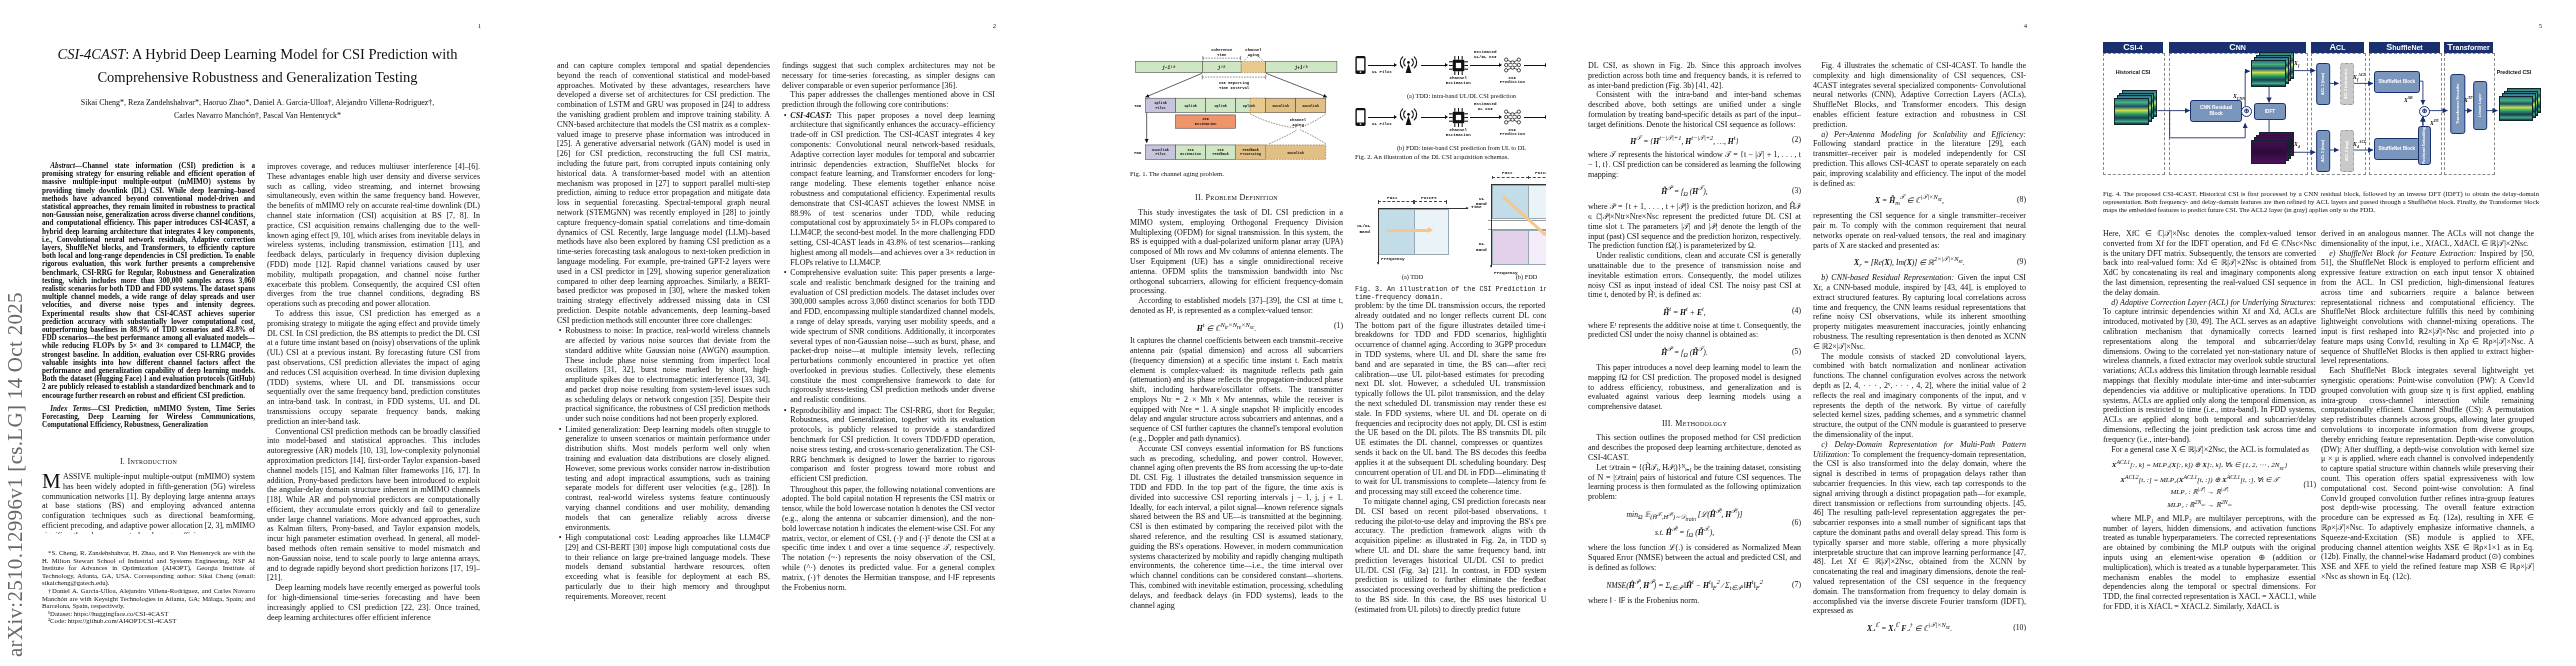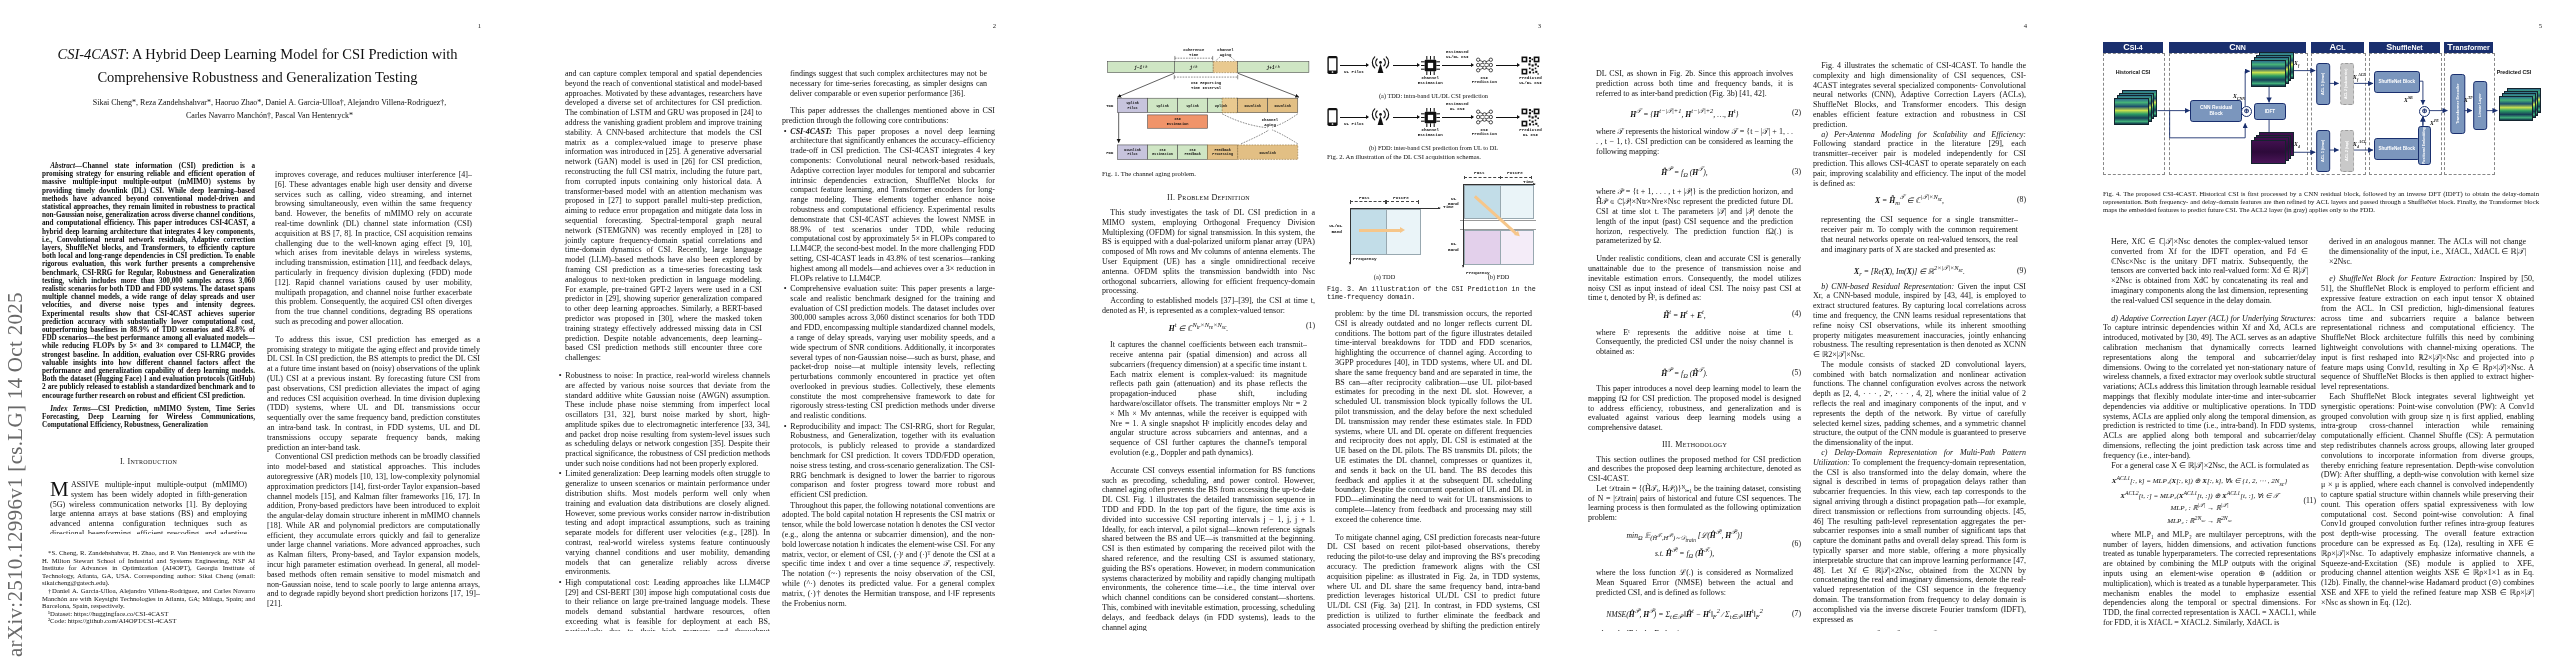--- a/index.html
+++ b/index.html
@@ -1,39 +1,39 @@
 <!DOCTYPE html>
 <html style="font-size:9px"><head>
 <meta charset="utf-8">
 <style>
   html,body{margin:0;padding:0}
   body{width:2576px;height:667px;position:relative;background:#fff;font-family:"Liberation Serif",serif;color:#101010;overflow:hidden}
   .page{position:absolute;top:0;width:515px;height:667px;background:#ffffff;overflow:hidden}
-  #pg1{left:0}#pg2{left:515px}#pg3{left:1060px}#pg4{left:1546px}#pg5{left:2061px}
+  #pg1{left:0}#pg2{left:515px}#pg3{left:1088px}#pg4{left:1546px}#pg5{left:2061px}
   .pgno{position:absolute;top:22px;right:34px;font-size:6.7px;color:#222}
   .col{position:absolute;width:213px;font-size:8px;line-height:9.8px;text-align:justify;overflow:hidden}
   .par{margin:0;text-indent:8.3px}
-  .noind{margin:8px;text-indent:0}
+  .noind{margin:0;text-indent:0}
   .sechead{text-align:center;font-variant:small-caps;letter-spacing:0.3px;font-size:8px;margin:0 0 5px 0}
   .abstract{font-weight:bold;font-size:7.2px;line-height:8.2px}
   .abstract .lead{font-style:italic}
   .idx{margin-top:5px}
   .dropcap{float:left;font-size:21px;line-height:16.7px;padding:1.1px 2.2px 0 0}
   .fns{position:absolute;left:42px;top:549px;width:213px;font-size:6.7px;line-height:7.6px;text-align:justify}
   .fns p{margin:0;text-indent:6.1px}
   .bullet{position:relative;padding-left:8.3px;margin:0.6px 0}
   .bullet .bdot{position:absolute;left:1.7px}
   .blead{font-weight:normal}
   .bleadi{font-weight:bold;font-style:italic}
   .ilead{font-style:italic}
   .eq{display:flex;align-items:center;margin:3.9px 0;font-size:7.7px;line-height:9px}
   .eqb{flex:1;text-align:center;font-style:italic}
   .eqn{width:20px;text-align:right;font-style:normal}
   .title{position:absolute;left:39px;width:437px;text-align:center;font-size:14.5px;line-height:23px}
-  .authors{position:absolute;left:51px;width:437px;text-align:center;font-size:8px;line-height:13.3px}
+  .authors{position:absolute;left:39px;width:437px;text-align:center;font-size:8px;line-height:13.3px}
   .stamp{position:absolute;left:3.3px;top:223px;width:434px;transform-origin:top left;transform:rotate(-90deg) translateX(-434px);white-space:nowrap;font-size:21px;color:#686868;letter-spacing:0.3px}
   .figcap{font-size:6.7px;line-height:7.8px;text-align:justify}
   .figcapc{font-size:6.7px;line-height:7.8px;text-align:left}
   
   .f1{position:absolute;left:42px;top:47px;width:213px}
   .f1 svg text{font-family:"Liberation Mono",monospace;font-weight:bold;fill:#111}
   
   .fig2{position:absolute;left:267px;top:47px;width:213px}
   .f2block{position:relative;height:52px}
   .f2row{position:relative;height:36px;display:flex;align-items:center;justify-content:space-between}
@@ -105,20 +105,21 @@
   <div class="fns">
     <p>*S. Cheng, R. Zandehshahvar, H. Zhao, and P. Van Hentenryck are with the H. Milton Stewart School of Industrial and Systems Engineering, NSF AI Institute for Advances in Optimization (AI4OPT), Georgia Institute of Technology, Atlanta, GA, USA. Corresponding author: Sikai Cheng (email: sikaicheng@gatech.edu).</p>
     <p>†Daniel A. Garcia-Ulloa, Alejandro Villena-Rodriguez, and Carles Navarro Manchón are with Keysight Technologies in Atlanta, GA; Málaga, Spain; and Barcelona, Spain, respectively.</p>
     <p>¹Dataset: https://huggingface.co/CSI-4CAST</p>
     <p>²Code: https://github.com/AI4OPT/CSI-4CAST</p>
   </div>
   <div class="col" style="left:267px;top:162px;height:468px">
     <p class="noind">improves coverage, and reduces multiuser interference [4]–[6]. These advantages enable high user density and diverse services such as calling, video streaming, and internet browsing simultaneously, even within the same frequency band. However, the benefits of mMIMO rely on accurate real-time downlink (DL) channel state information (CSI) acquisition at BS [7, 8]. In practice, CSI acquisition remains challenging due to the well-known aging effect [9, 10], which arises from inevitable delays in wireless systems, including transmission, estimation [11], and feedback delays, particularly in frequency division duplexing (FDD) mode [12]. Rapid channel variations caused by user mobility, multipath propagation, and channel noise further exacerbate this problem. Consequently, the acquired CSI often diverges from the true channel conditions, degrading BS operations such as precoding and power allocation.</p>
     <p class="par">To address this issue, CSI prediction has emerged as a promising strategy to mitigate the aging effect and provide timely DL CSI. In CSI prediction, the BS attempts to predict the DL CSI at a future time instant based on (noisy) observations of the uplink (UL) CSI at a previous instant. By forecasting future CSI from past observations, CSI prediction alleviates the impact of aging and reduces CSI acquisition overhead. In time division duplexing (TDD) systems, where UL and DL transmissions occur sequentially over the same frequency band, prediction constitutes an intra-band task. In contrast, in FDD systems, UL and DL transmissions occupy separate frequency bands, making prediction an inter-band task.</p>
     <p class="par">Conventional CSI prediction methods can be broadly classified into model-based and statistical approaches. This includes autoregressive (AR) models [10, 13], low-complexity polynomial approximation predictors [14], first-order Taylor expansion–based channel models [15], and Kalman filter frameworks [16, 17]. In addition, Prony-based predictors have been introduced to exploit the angular-delay domain structure inherent in mMIMO channels [18]. While AR and polynomial predictors are computationally efficient, they accumulate errors quickly and fail to generalize under large channel variations. More advanced approaches, such as Kalman filters, Prony-based, and Taylor expansion models, incur high parameter estimation overhead. In general, all model-based methods often remain sensitive to model mismatch and non-Gaussian noise, tend to scale poorly to large antenna arrays, and to degrade rapidly beyond short prediction horizons [17, 19]–[21].</p>
+    <p class="par">Deep learning models have recently emerged as powerful tools for high-dimensional time-series forecasting and have been increasingly applied to CSI prediction [22, 23]. Once trained, deep learning architectures offer efficient inference</p>
   </div>
 </div>
 
 <div class="page" id="pg2">
   <div class="pgno">2</div>
   <div class="col" style="left:42px;top:61px;height:570px">
     <p class="noind">and can capture complex temporal and spatial dependencies beyond the reach of conventional statistical and model-based approaches. Motivated by these advantages, researchers have developed a diverse set of architectures for CSI prediction. The combination of LSTM and GRU was proposed in [24] to address the vanishing gradient problem and improve training stability. A CNN-based architecture that models the CSI matrix as a complex-valued image to preserve phase information was introduced in [25]. A generative adversarial network (GAN) model is used in [26] for CSI prediction, reconstructing the full CSI matrix, including the future part, from corrupted inputs containing only historical data. A transformer-based model with an attention mechanism was proposed in [27] to support parallel multi-step prediction, aiming to reduce error propagation and mitigate data loss in sequential forecasting. Spectral-temporal graph neural network (STEMGNN) was recently employed in [28] to jointly capture frequency-domain spatial correlations and time-domain dynamics of CSI. Recently, large language model (LLM)–based methods have also been explored by framing CSI prediction as a time-series forecasting task analogous to next-token prediction in language modeling. For example, pre-trained GPT-2 layers were used in a CSI predictor in [29], showing superior generalization compared to other deep learning approaches. Similarly, a BERT-based predictor was proposed in [30], where the masked token training strategy effectively addressed missing data in CSI prediction. Despite notable advancements, deep learning–based CSI prediction methods still encounter three core challenges:</p>
     <div class="bullet"><span class="bdot">•</span><span class="blead">Robustness to noise:</span><span> In practice, real-world wireless channels are affected by various noise sources that deviate from the standard additive white Gaussian noise (AWGN) assumption. These include phase noise stemming from imperfect local oscillators [31, 32], burst noise marked by short, high-amplitude spikes due to electromagnetic interference [33, 34], and packet drop noise resulting from system-level issues such as scheduling delays or network congestion [35]. Despite their practical significance, the robustness of CSI prediction methods under such noise conditions had not been properly explored.</span></div>
     <div class="bullet"><span class="bdot">•</span><span class="blead">Limited generalization:</span><span> Deep learning models often struggle to generalize to unseen scenarios or maintain performance under distribution shifts. Most models perform well only when training and evaluation data distributions are closely aligned. However, some previous works consider narrow in-distribution testing and adopt impractical assumptions, such as training separate models for different user velocities (e.g., [28]). In contrast, real-world wireless systems feature continuously varying channel conditions and user mobility, demanding models that can generalize reliably across diverse environments.</span></div>
     <div class="bullet"><span class="bdot">•</span><span class="blead">High computational cost:</span><span> Leading approaches like LLM4CP [29] and CSI-BERT [30] impose high computational costs due to their reliance on large pre-trained language models. These models demand substantial hardware resources, often exceeding what is feasible for deployment at each BS, particularly due to their high memory and throughput requirements. Moreover, recent</span></div>
@@ -479,20 +480,21 @@
   <div class="col" style="left:267px;top:301px;height:330px">
     <p class="noind">problem: by the time DL transmission occurs, the reported CSI is already outdated and no longer reflects current DL conditions. The bottom part of the figure illustrates detailed time-interval breakdowns for TDD and FDD scenarios, highlighting the occurrence of channel aging. According to 3GPP procedures [40], in TDD systems, where UL and DL share the same frequency band and are separated in time, the BS can—after reciprocity calibration—use UL pilot-based estimates for precoding in the next DL slot. However, a scheduled UL transmission block typically follows the UL pilot transmission, and the delay before the next scheduled DL transmission may render these estimates stale. In FDD systems, where UL and DL operate on different frequencies and reciprocity does not apply, DL CSI is estimated at the UE based on the DL pilots. The BS transmits DL pilots; the UE estimates the DL channel, compresses or quantizes it, and sends it back on the UL band. The BS decodes this feedback and applies it at the subsequent DL scheduling boundary. Despite the concurrent operation of UL and DL in FDD—eliminating the need to wait for UL transmissions to complete—latency from feedback and processing may still exceed the coherence time.</p>
     <p class="par">To mitigate channel aging, CSI prediction forecasts near-future DL CSI based on recent pilot-based observations, thereby reducing the pilot-to-use delay and improving the BS's precoding accuracy. The prediction framework aligns with the CSI acquisition pipeline: as illustrated in Fig. 2a, in TDD systems, where UL and DL share the same frequency band, intra-band prediction leverages historical UL/DL CSI to predict future UL/DL CSI (Fig. 3a) [21]. In contrast, in FDD systems, CSI prediction is utilized to further eliminate the feedback and associated processing overhead by shifting the prediction entirely to the BS side. In this case, the BS uses historical UL CSI (estimated from UL pilots) to directly predict future</p>
   </div>
 </div>
 
 <div class="page" id="pg4">
   <div class="pgno">4</div>
   <div class="col" style="left:42px;top:61px;height:570px">
     <p class="noind">DL CSI, as shown in Fig. 2b. Since this approach involves prediction across both time and frequency bands, it is referred to as inter-band prediction (Fig. 3b) [41, 42].</p>
+    <p class="par">Consistent with the intra-band and inter-band schemas described above, both settings are unified under a single formulation by treating band-specific details as part of the input–target definitions. Denote the historical CSI sequence as follows:</p>
     <div class="eq">
         <span class="eqb"><b>H</b><sup>𝒯</sup> = {<b>H</b><sup>t−|𝒯|+1</sup>, <b>H</b><sup>t−|𝒯|+2</sup>, …, <b>H</b><sup>t</sup>}</span>
         <span class="eqn">(2)</span>
       </div>
     <p class="noind">where 𝒯 represents the historical window 𝒯 = {t − |𝒯| + 1, . . . , t − 1, t}. CSI prediction can be considered as learning the following mapping:</p>
     <div class="eq">
         <span class="eqb"><b>Ĥ</b><sup>𝒫</sup> = f<sub>Ω</sub> (<b>H</b><sup>𝒯</sup>),</span>
         <span class="eqn">(3)</span>
       </div>
     <p class="noind">where 𝒫 = {t + 1, . . . , t + |𝒫|} is the prediction horizon, and Ĥ𝒫 ∈ ℂ|𝒫|×Ntr×Nre×Nsc represent the predicted future DL CSI at time slot t. The parameters |𝒯| and |𝒫| denote the length of the input (past) CSI sequence and the prediction horizon, respectively. The prediction function fΩ(.) is parameterized by Ω.</p>

